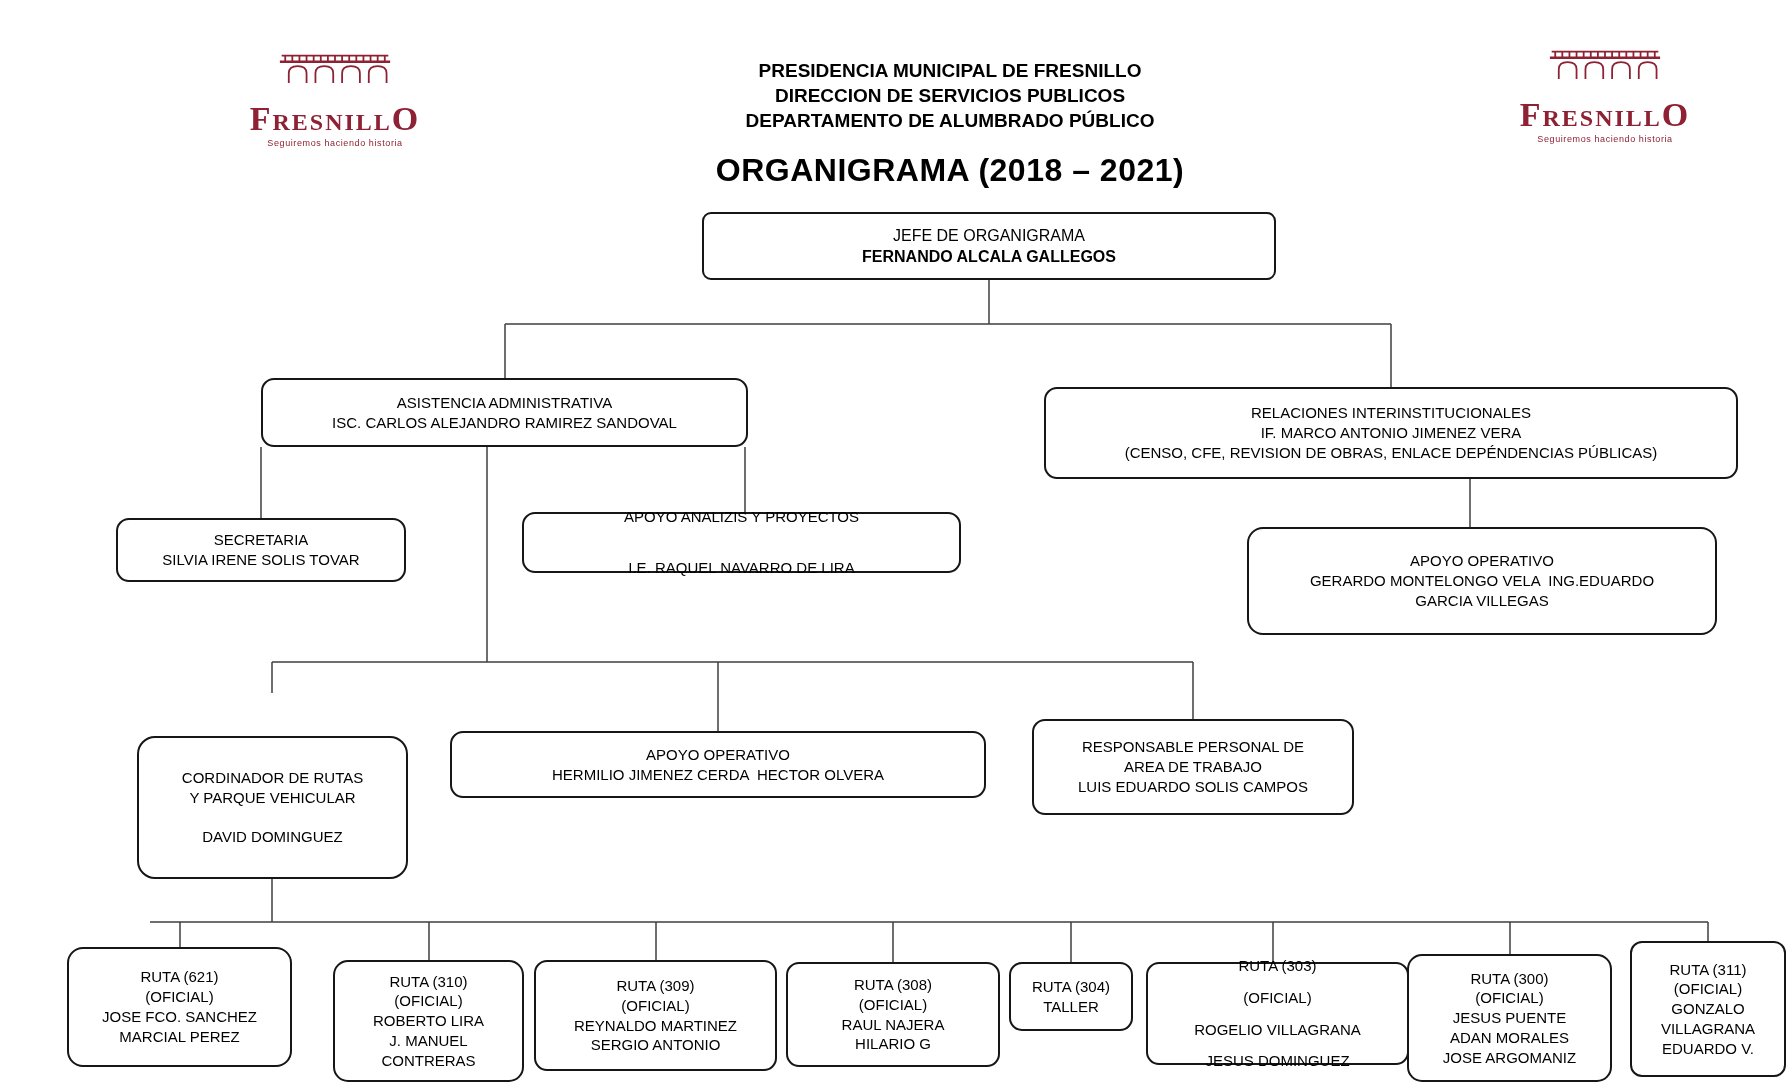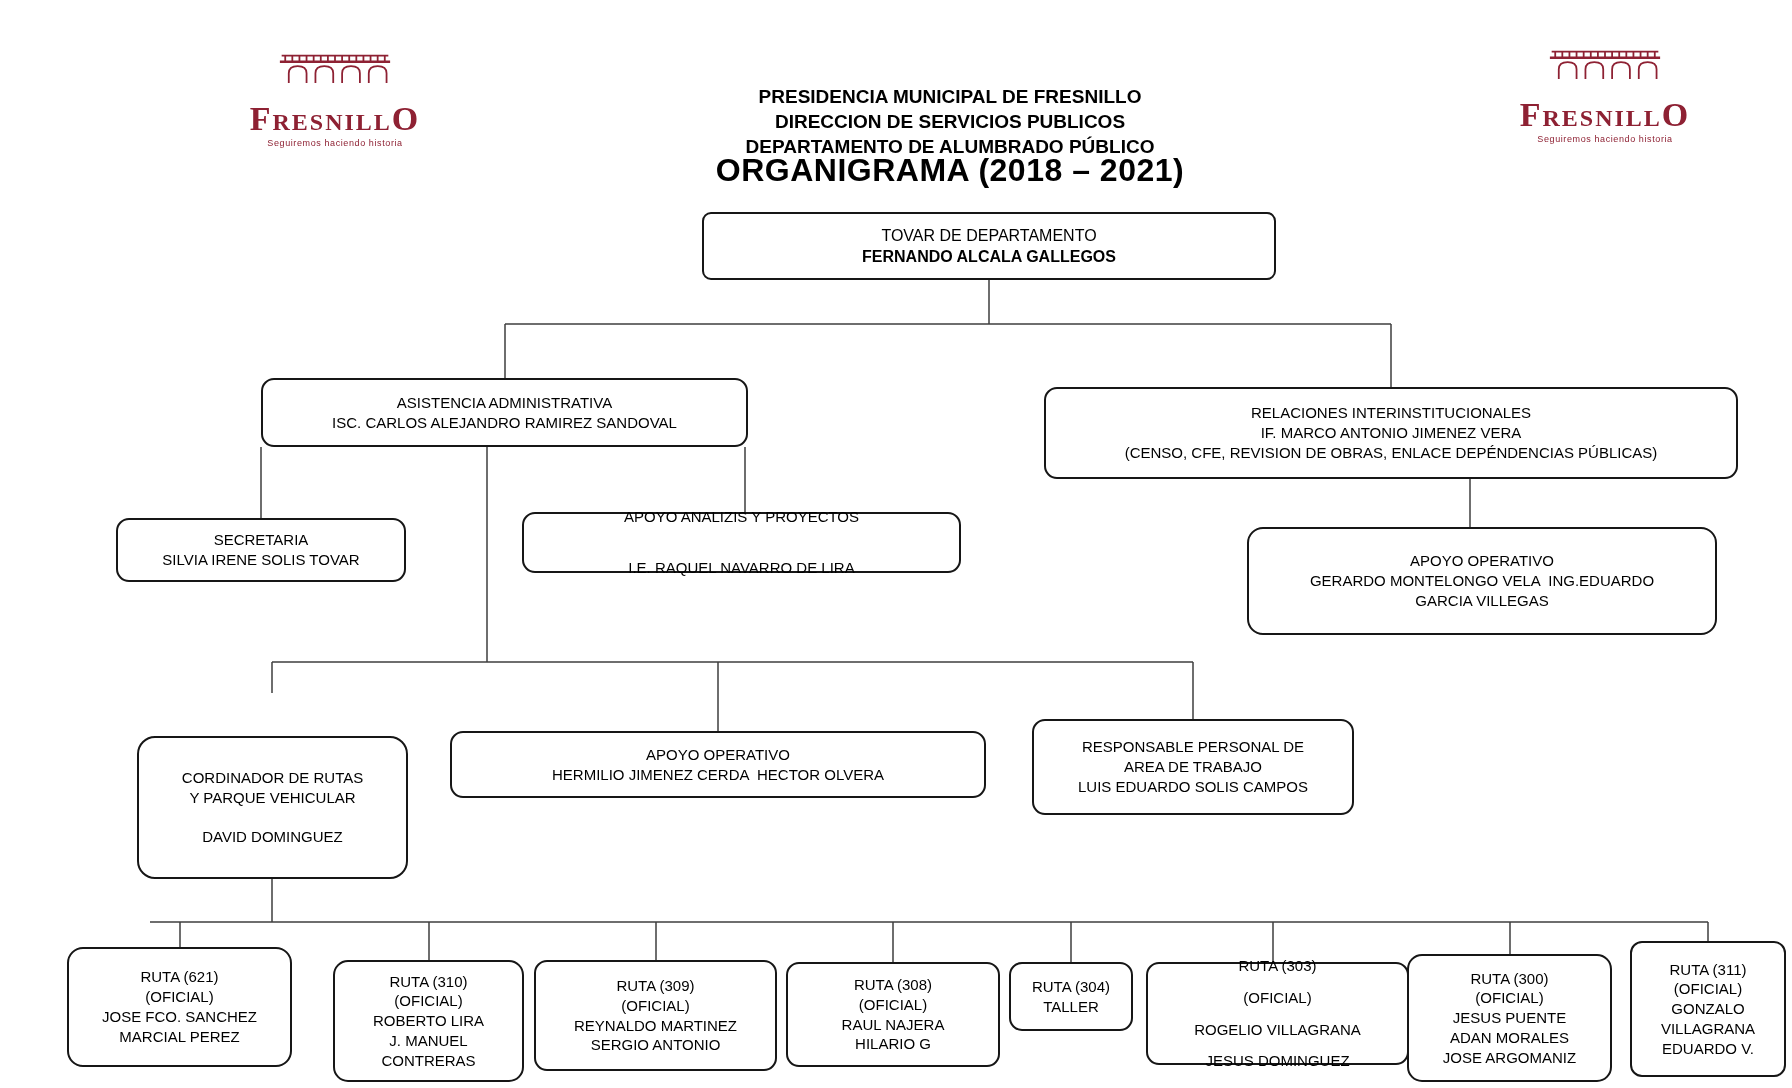--- a/index.html
+++ b/index.html
@@ -9,21 +9,21 @@
     height: 1088px;
     background: #ffffff;
     font-family: "Liberation Sans", sans-serif;
     color: #000;
     overflow: hidden;
   }
   svg.wires { position: absolute; left: 0; top: 0; pointer-events: none; }
 
   .hdr {
     position: absolute; left: 600px; top: 58px; width: 700px;
-    text-align: center; font-weight: bold; font-size: 19px; line-height: 1.32; margin-top: 26px;
+    text-align: center; font-weight: bold; font-size: 19px; line-height: 1.32;
   }
   .main-title {
     position: absolute; left: 600px; top: 152px; width: 700px;
     text-align: center; font-weight: bold; font-size: 32px; letter-spacing: 0.5px;
   }
 
   .logo {
     position: absolute; width: 190px; text-align: center;
   }
   .logo-text {
@@ -109,21 +109,21 @@
   </div>
 
   <div class="hdr">
     <div>PRESIDENCIA MUNICIPAL DE FRESNILLO</div>
     <div>DIRECCION DE SERVICIOS PUBLICOS</div>
     <div>DEPARTAMENTO DE ALUMBRADO PÚBLICO</div>
   </div>
   <div class="main-title">ORGANIGRAMA (2018 – 2021)</div>
 
   <div class="node" style="left:702px; top:212px; width:574px; height:68px; font-size:16px; border-radius:9px;">
-    <div class="ln">TOVAR DE DEPARTAMENTO</div>
+    <div class="ln">JEFE DE ORGANIGRAMA</div>
     <div class="ln b">FERNANDO ALCALA GALLEGOS</div>
   </div>
 
   <div class="node" style="left:261px; top:378px; width:487px; height:69px;">
     <div class="ln">ASISTENCIA ADMINISTRATIVA</div>
     <div class="ln">ISC. CARLOS ALEJANDRO RAMIREZ SANDOVAL</div>
   </div>
 
   <div class="node" style="left:1044px; top:387px; width:694px; height:92px;">
     <div class="ln">RELACIONES INTERINSTITUCIONALES</div>

